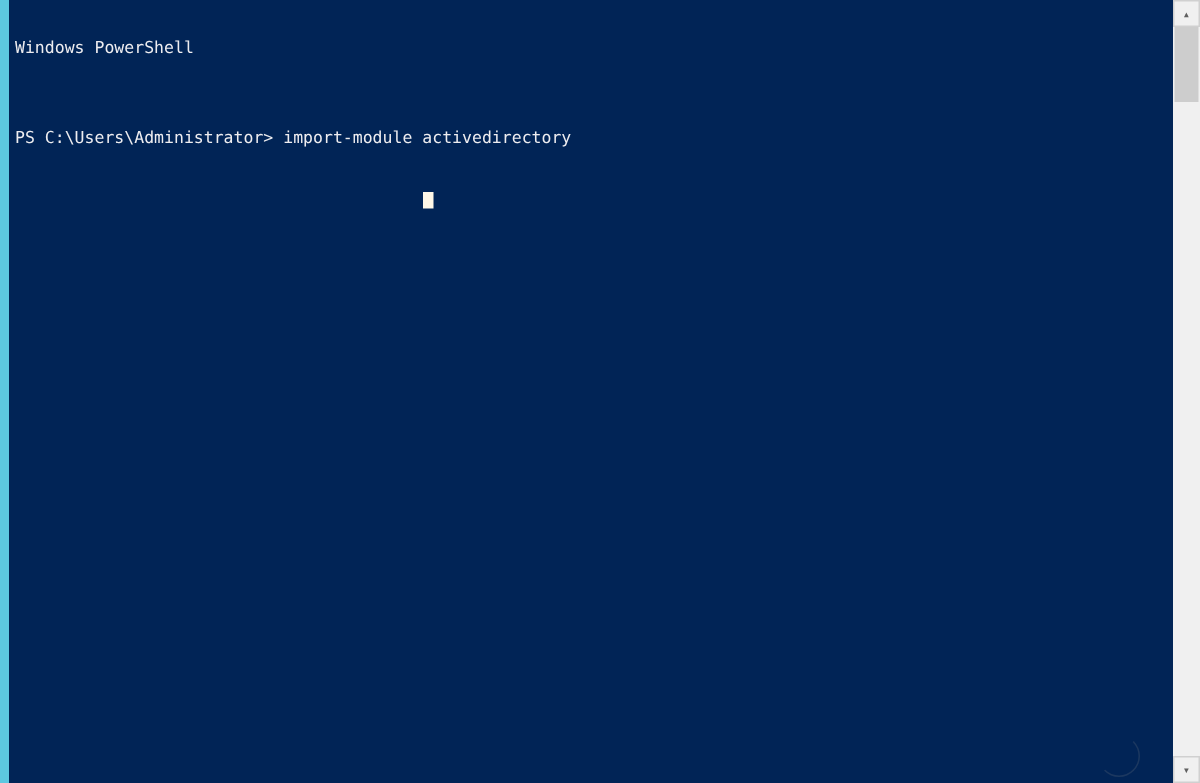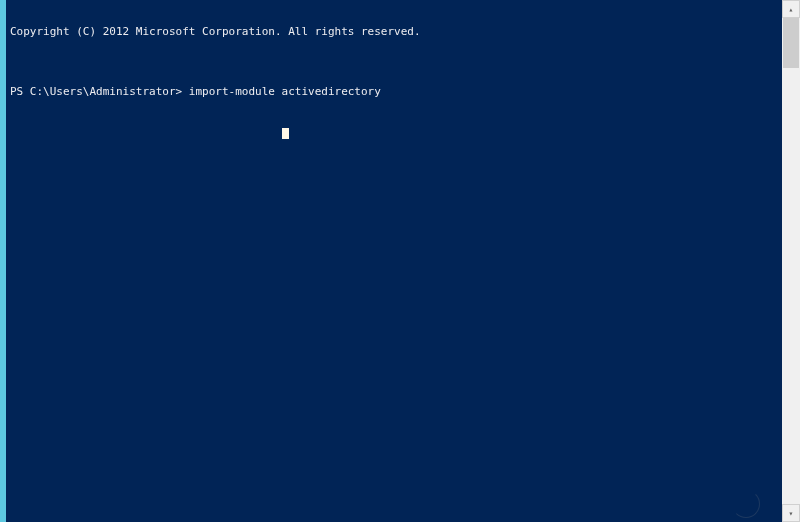--- a/index.html
+++ b/index.html
@@ -112,21 +112,21 @@
       border-radius: 50%;
       border-top-color: transparent;
       border-left-color: transparent;
     }
   </style>
 </head>
 <body>
 
 <div class="window-frame">
   <div class="console-area">
-    <span class="line">Copyright (C) 2012 Microsoft Corporation. All rights reserved.</span>
+    <span class="line">Windows PowerShell</span>
     <span class="line"></span>
     <span class="line">PS C:\Users\Administrator&gt; import-module activedirectory</span>
     <span class="cursor"></span>
     <div class="corner-drag"></div>
   </div>
 </div>
 
 <div class="scrollbar-track">
   <div class="scrollbar-up">
     <span>▴</span>

